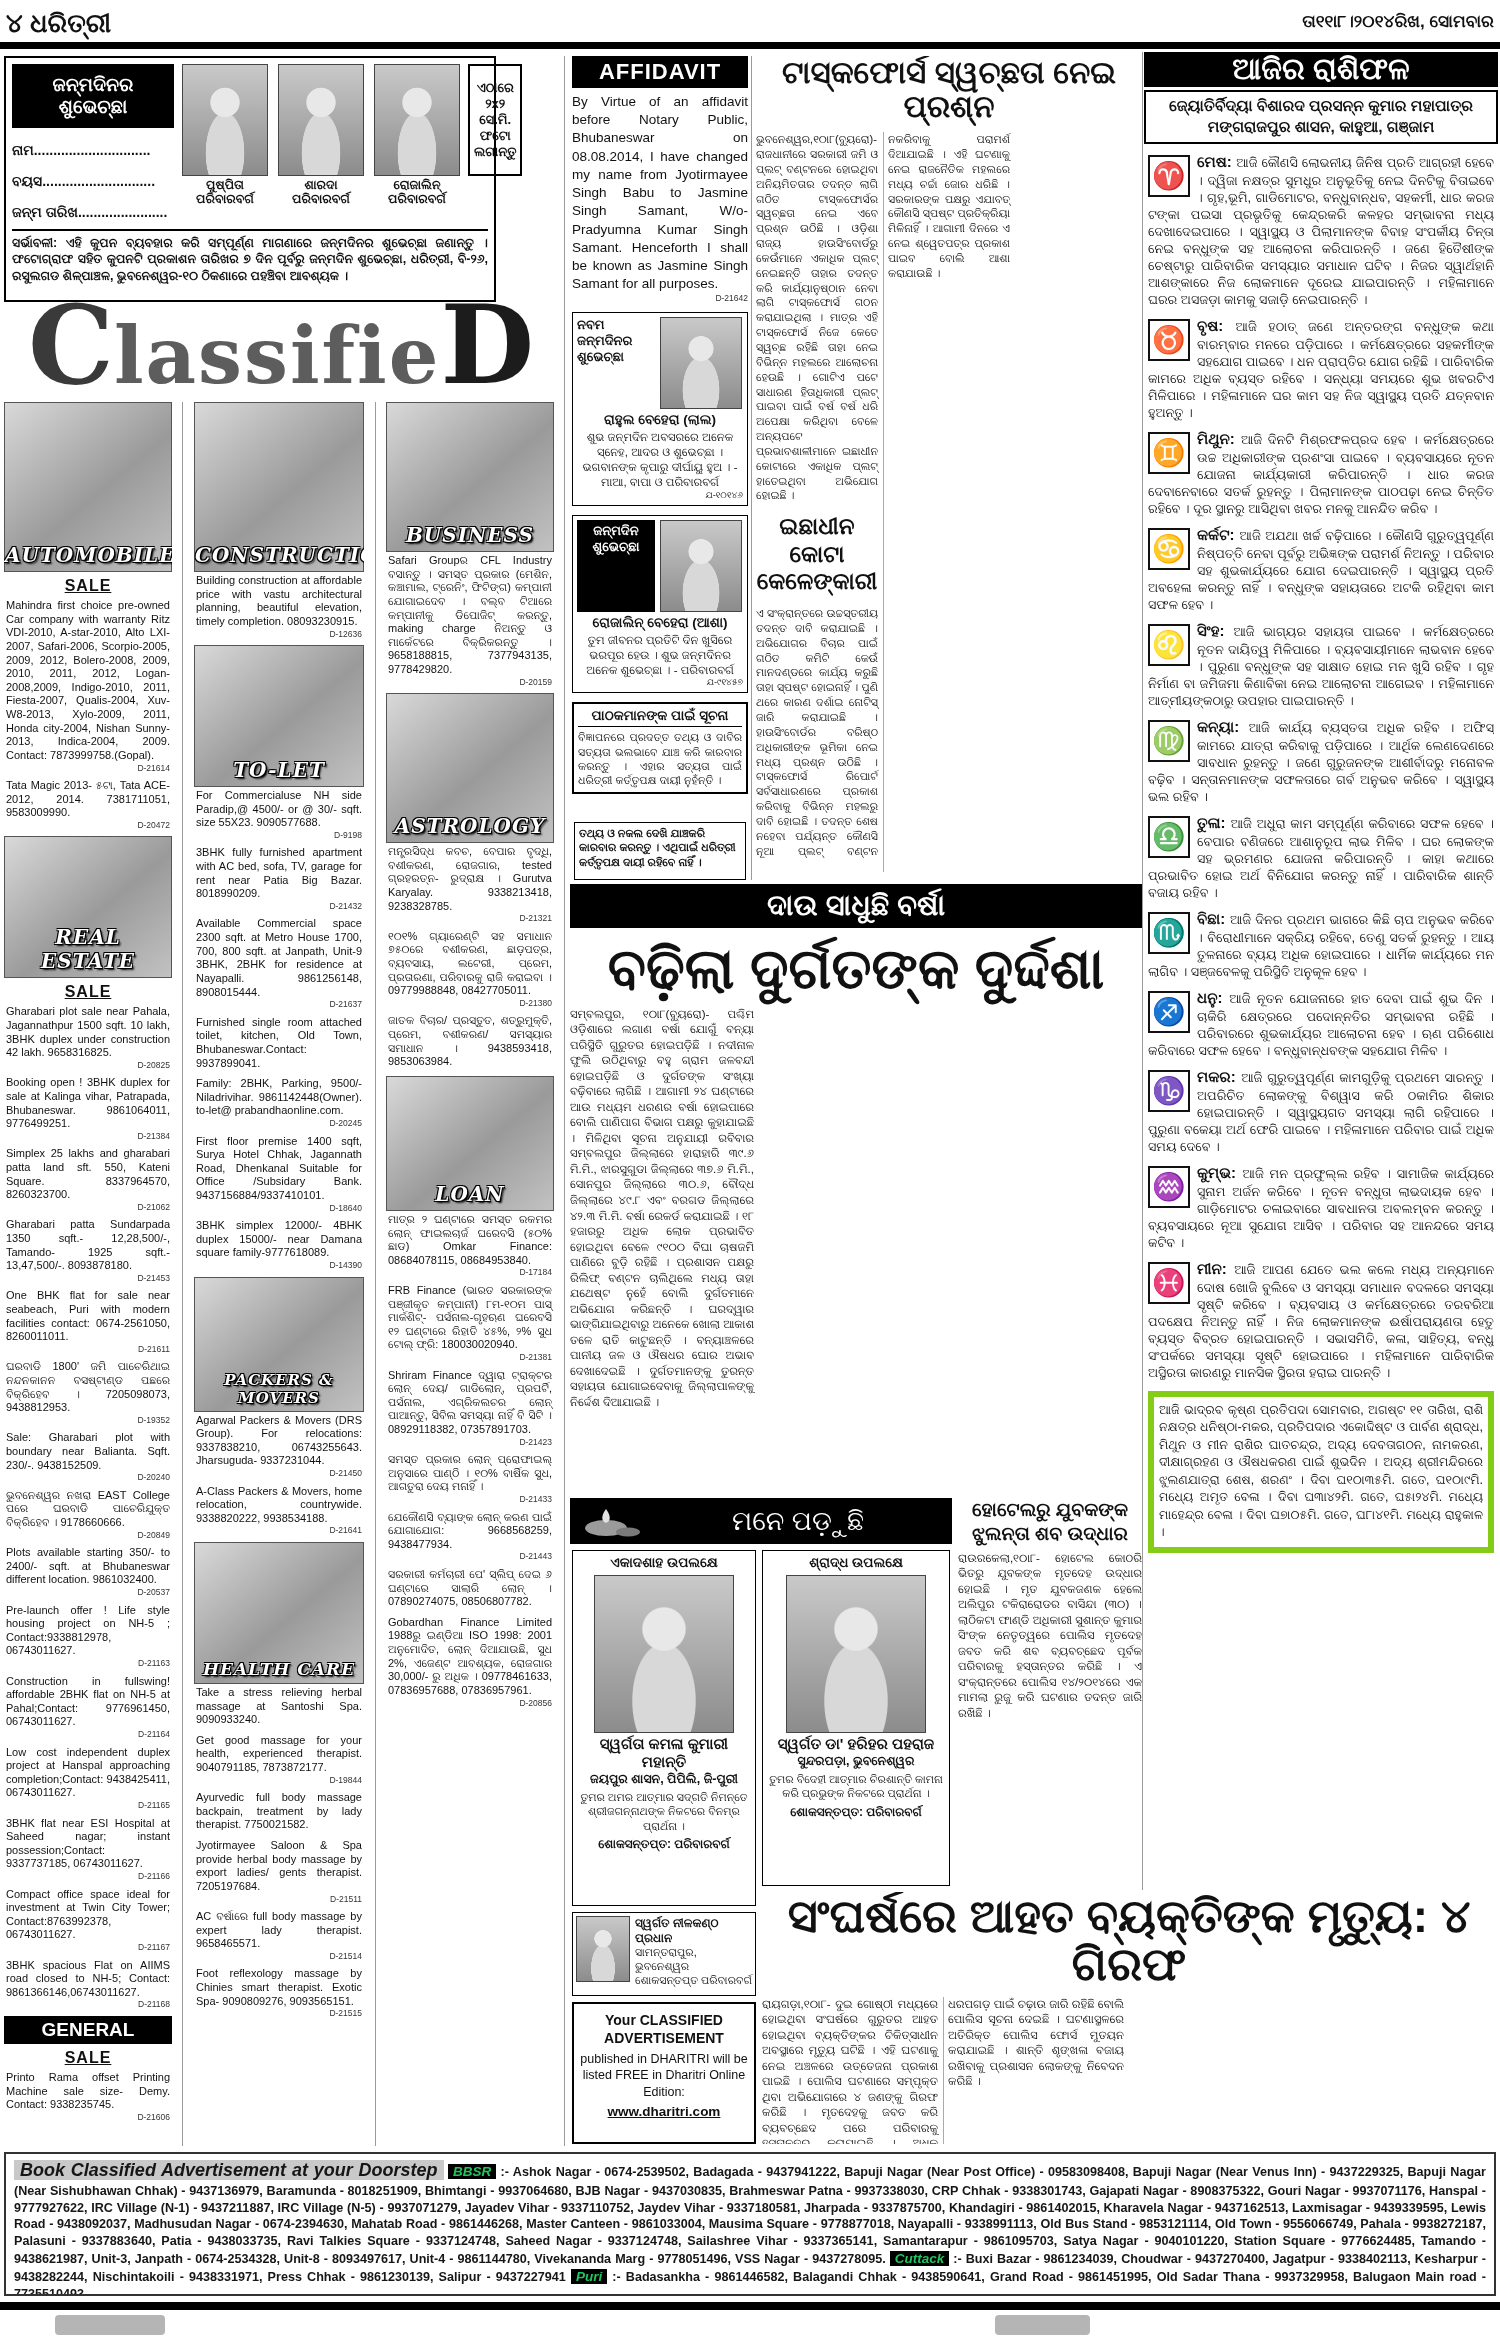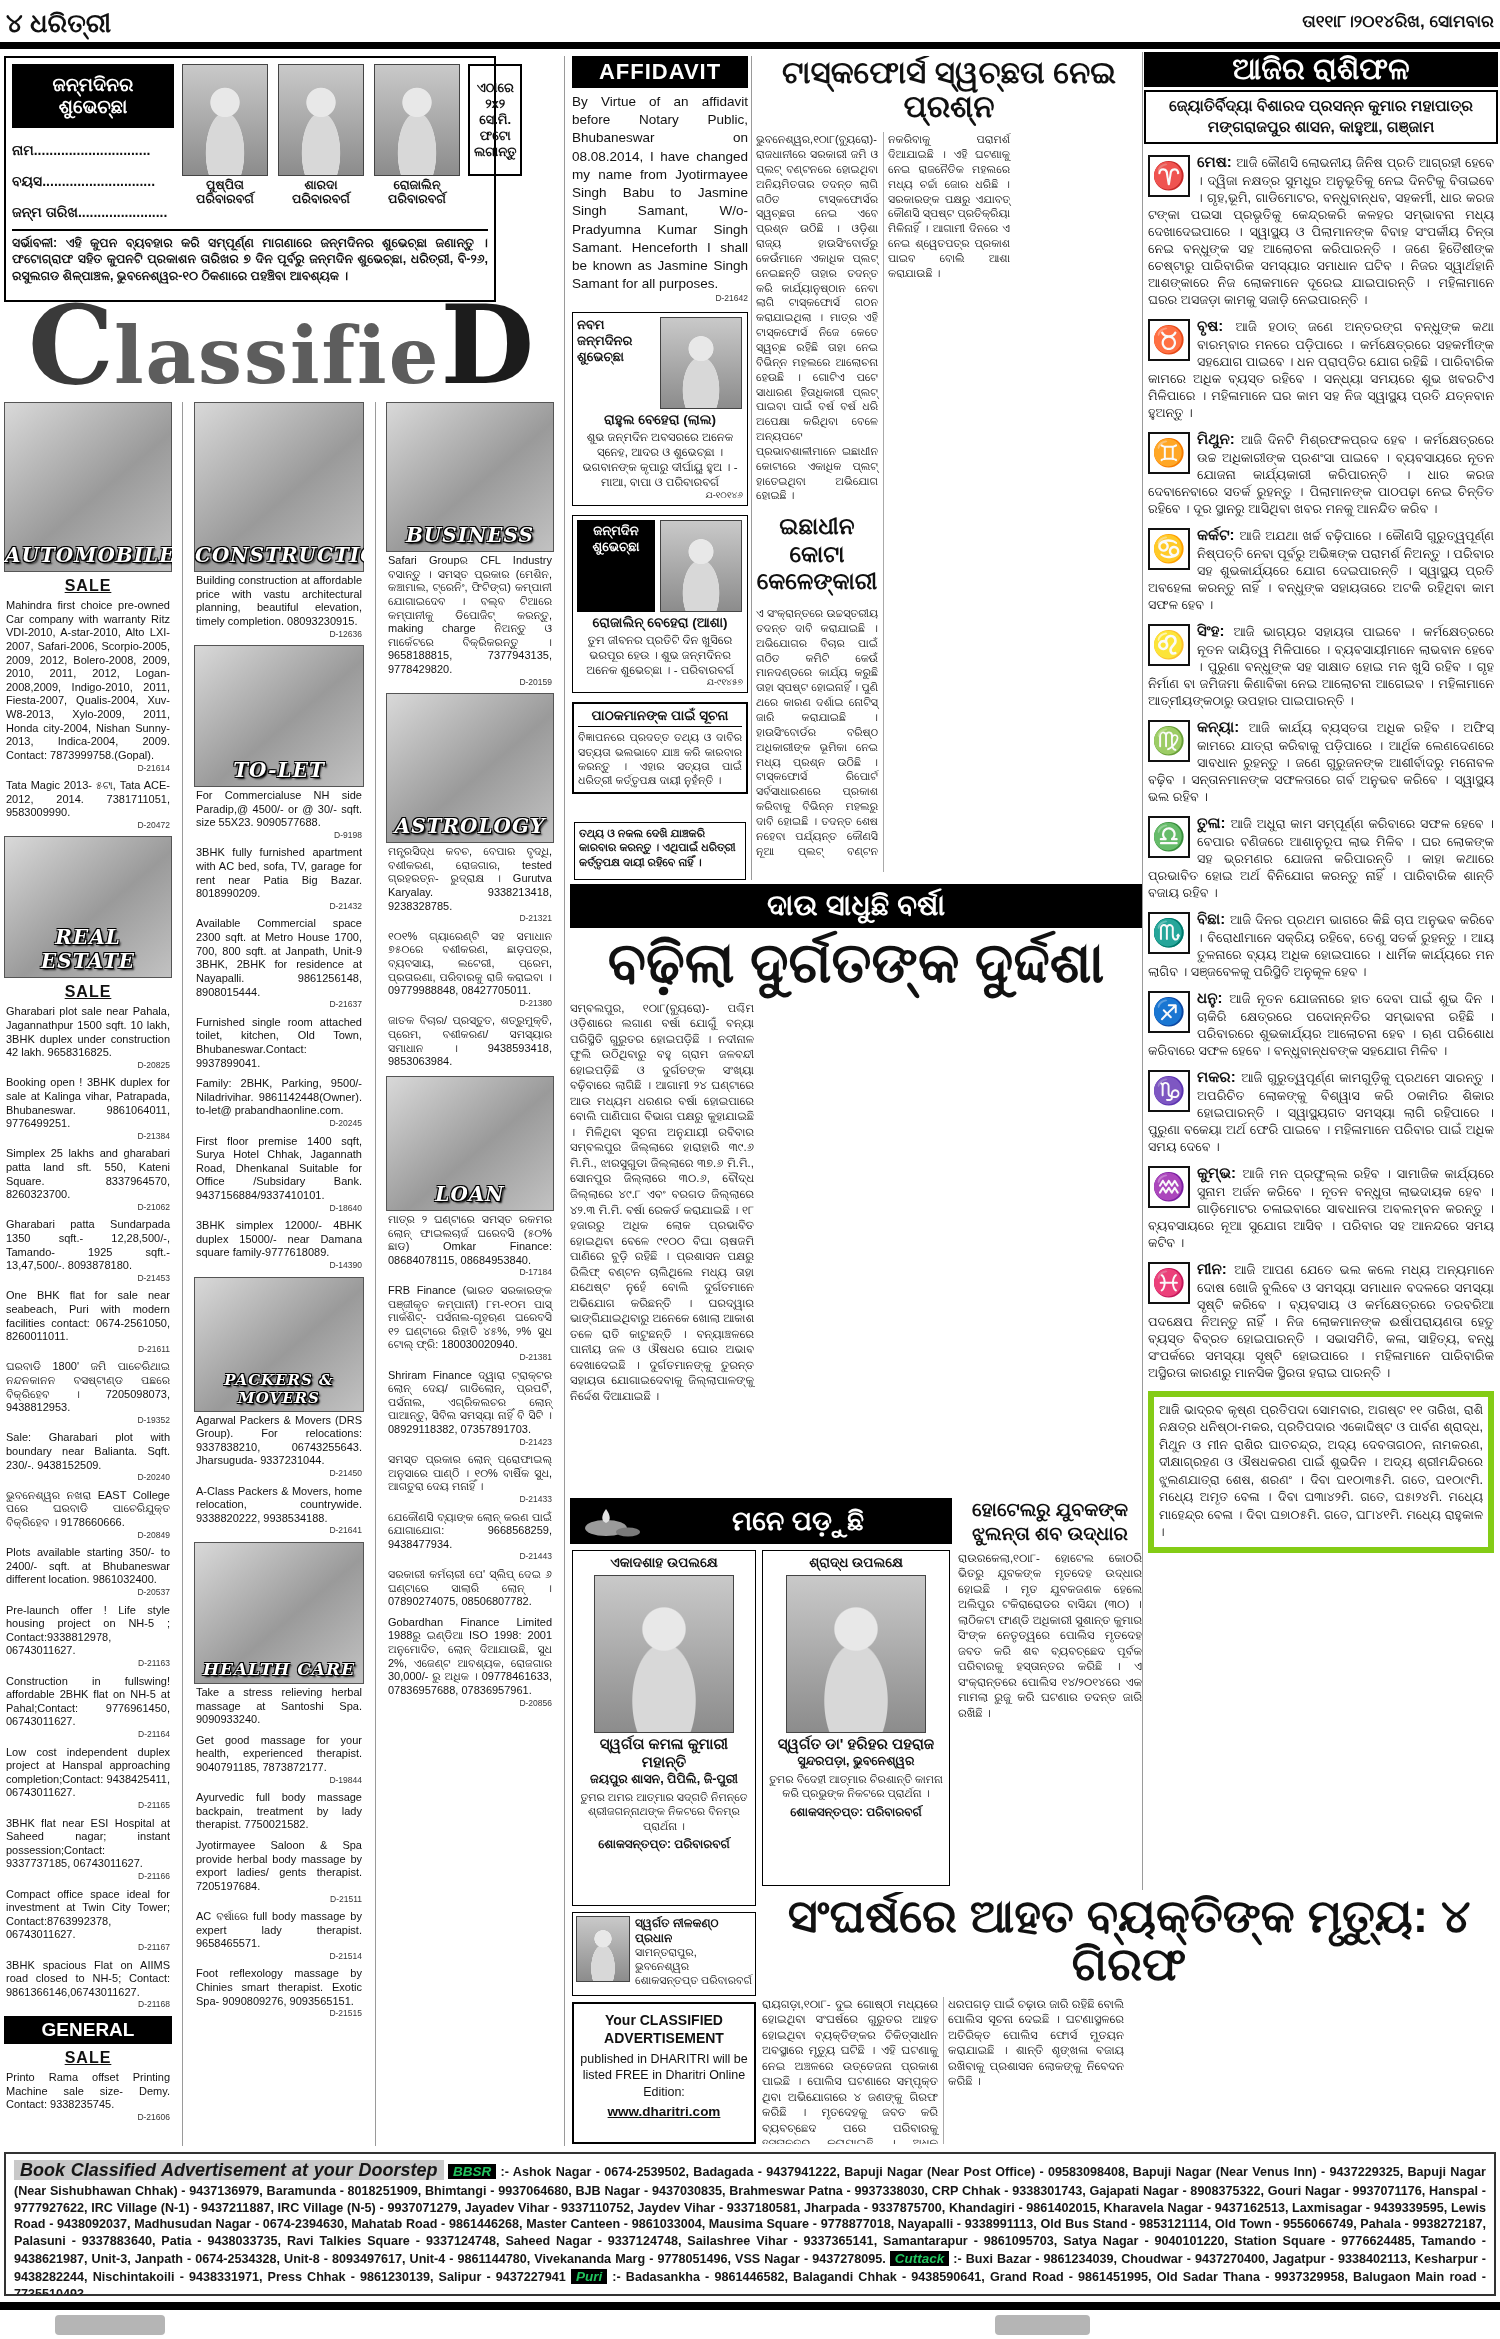--- a/index.html
+++ b/index.html
@@ -61,27 +61,27 @@
   
   #taskforce { left:756px; top:56px; width:386px; height:824px; overflow:hidden; }
   .tf-headline { font-size:31px; font-weight:bold; text-align:center; line-height:1.1; }
   .tf-body { margin-top:8px; column-count:3; column-gap:10px; column-rule:1px solid #aaa; column-fill:auto;
       height:740px; font-size:11px; line-height:1.35; text-align:justify; }
   .tf-subhead { font-size:23px; font-weight:bold; text-align:center; line-height:1.2; margin:10px 0; white-space:pre-line; }
 
   
   #rain { left:570px; top:884px; width:572px; height:608px; overflow:hidden; }
   .rain-band { font-size:29px; padding:5px 0; }
-  .rain-headline { font-size:56px; font-weight:bold; text-align:center; line-height:1.05; margin-top:6px; }
+  .rain-headline { font-size:56px; font-weight:bold; text-align:center; line-height:1.05; margin-top:12px; }
   .rain-body { margin-top:8px; column-count:3; column-gap:10px; column-rule:1px solid #aaa; column-fill:auto;
       height:430px; font-size:11.5px; line-height:1.35; text-align:justify; }
 
   
   #mane-band { left:570px; top:1498px; width:382px; height:46px; display:flex; align-items:center; }
-  #mane-band .bandtxt { flex:1; text-align:center; font-size:27px; font-weight:bold; }
+  #mane-band .bandtxt { flex:1; text-align:center; font-size:27px; font-weight:normal; }
   .obit { border:1px solid #000; padding:4px; text-align:center; overflow:hidden; }
   #obit1 { left:572px; top:1550px; width:184px; height:356px; }
   #obit2 { left:762px; top:1550px; width:188px; height:336px; }
   .obit-label { font-weight:bold; font-size:13.5px; }
   .obit-photo { width:140px; height:158px; margin:4px auto 2px; }
   .obit-name { font-weight:bold; font-size:15px; line-height:1.2; }
   .obit-addr { font-size:12.5px; font-weight:bold; margin-top:1px; }
   .obit-body { font-size:11px; line-height:1.3; margin-top:3px; }
   .obit-sig { font-size:12px; font-weight:bold; margin-top:4px; }
   #memorial { left:572px; top:1912px; width:184px; height:84px; border:1px solid #000; padding:3px; display:flex; gap:5px; overflow:hidden; }

